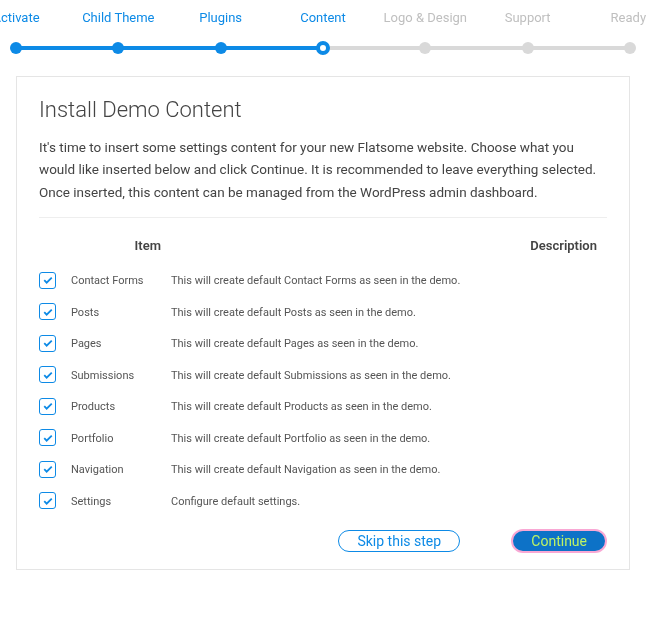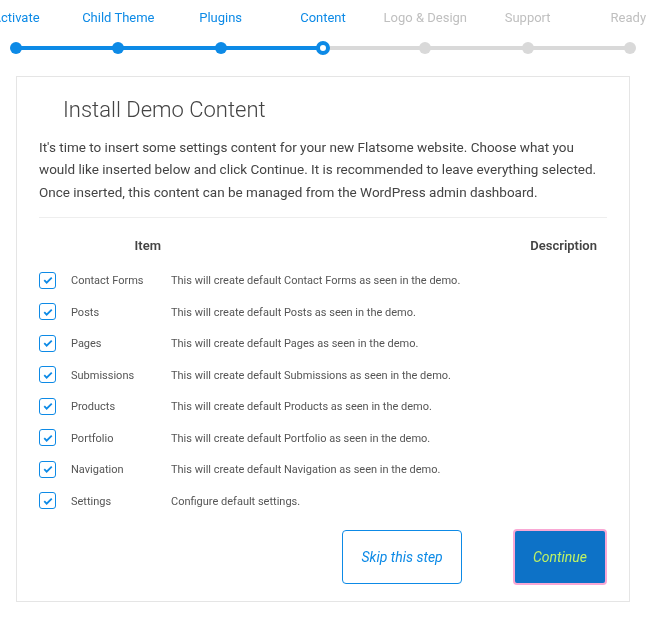--- a/index.html
+++ b/index.html
@@ -68,21 +68,20 @@
     margin: 18px 16px 10px 16px;
     border: 1px solid #e5e5e5;
     padding: 20px 22px 16px 22px;
     background: #fff;
   }
   .card h1 {
     font-weight: 300;
     font-size: 22px;
     color: #444;
     margin-bottom: 14px;
-    margin-left: 24px;
   }
   .card p.desc {
     font-size: 13.5px;
     line-height: 1.65;
     color: #444;
     margin-bottom: 14px;
   }
   hr.sep {
     border: none;
     border-top: 1px solid #eee;
@@ -119,26 +118,25 @@
     background: #fff;
   }
   .checkbox svg { width: 12px; height: 12px; display: block; }
   .actions {
     text-align: right;
     margin-top: 12px;
   }
   .btn {
     display: inline-block;
     font-size: 14px;
-    padding: 18px 18px;
-    border-radius: 4px;
+    padding: 2px 18px;
+    border-radius: 14px;
     cursor: pointer;
     margin-left: 8px;
     font-family: inherit;
-    font-style: italic;
   }
   .btn-secondary {
     background: #fff;
     color: #0d8ae6;
     border: 1px solid #0d8ae6;
   }
   .btn-primary {
     background: #0d72c7;
     color: #bef264;
     border: 2px solid #f9a8d4;

